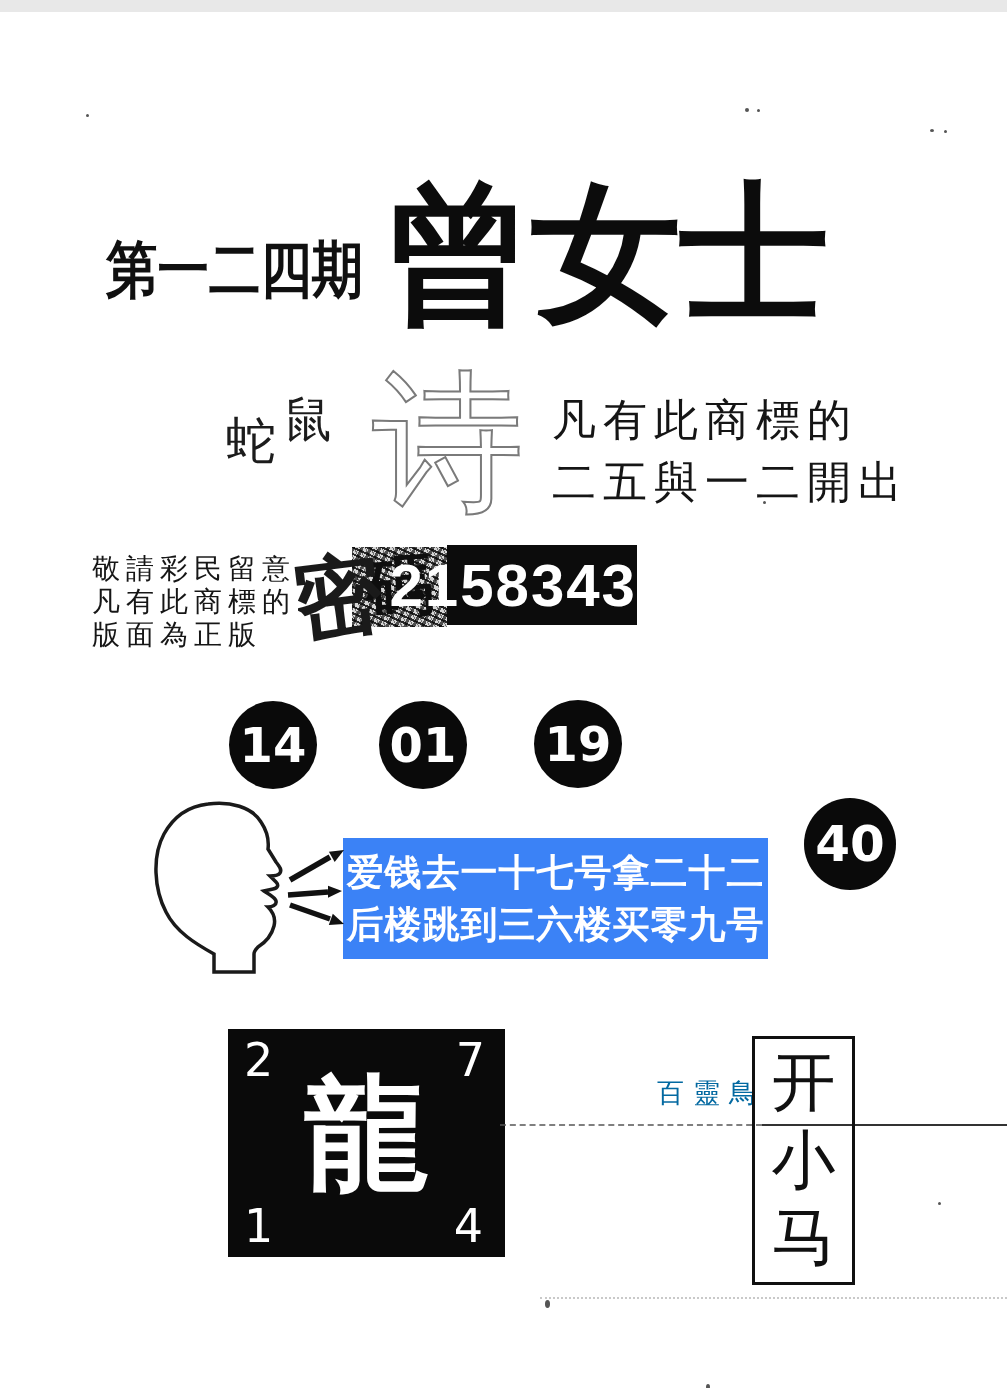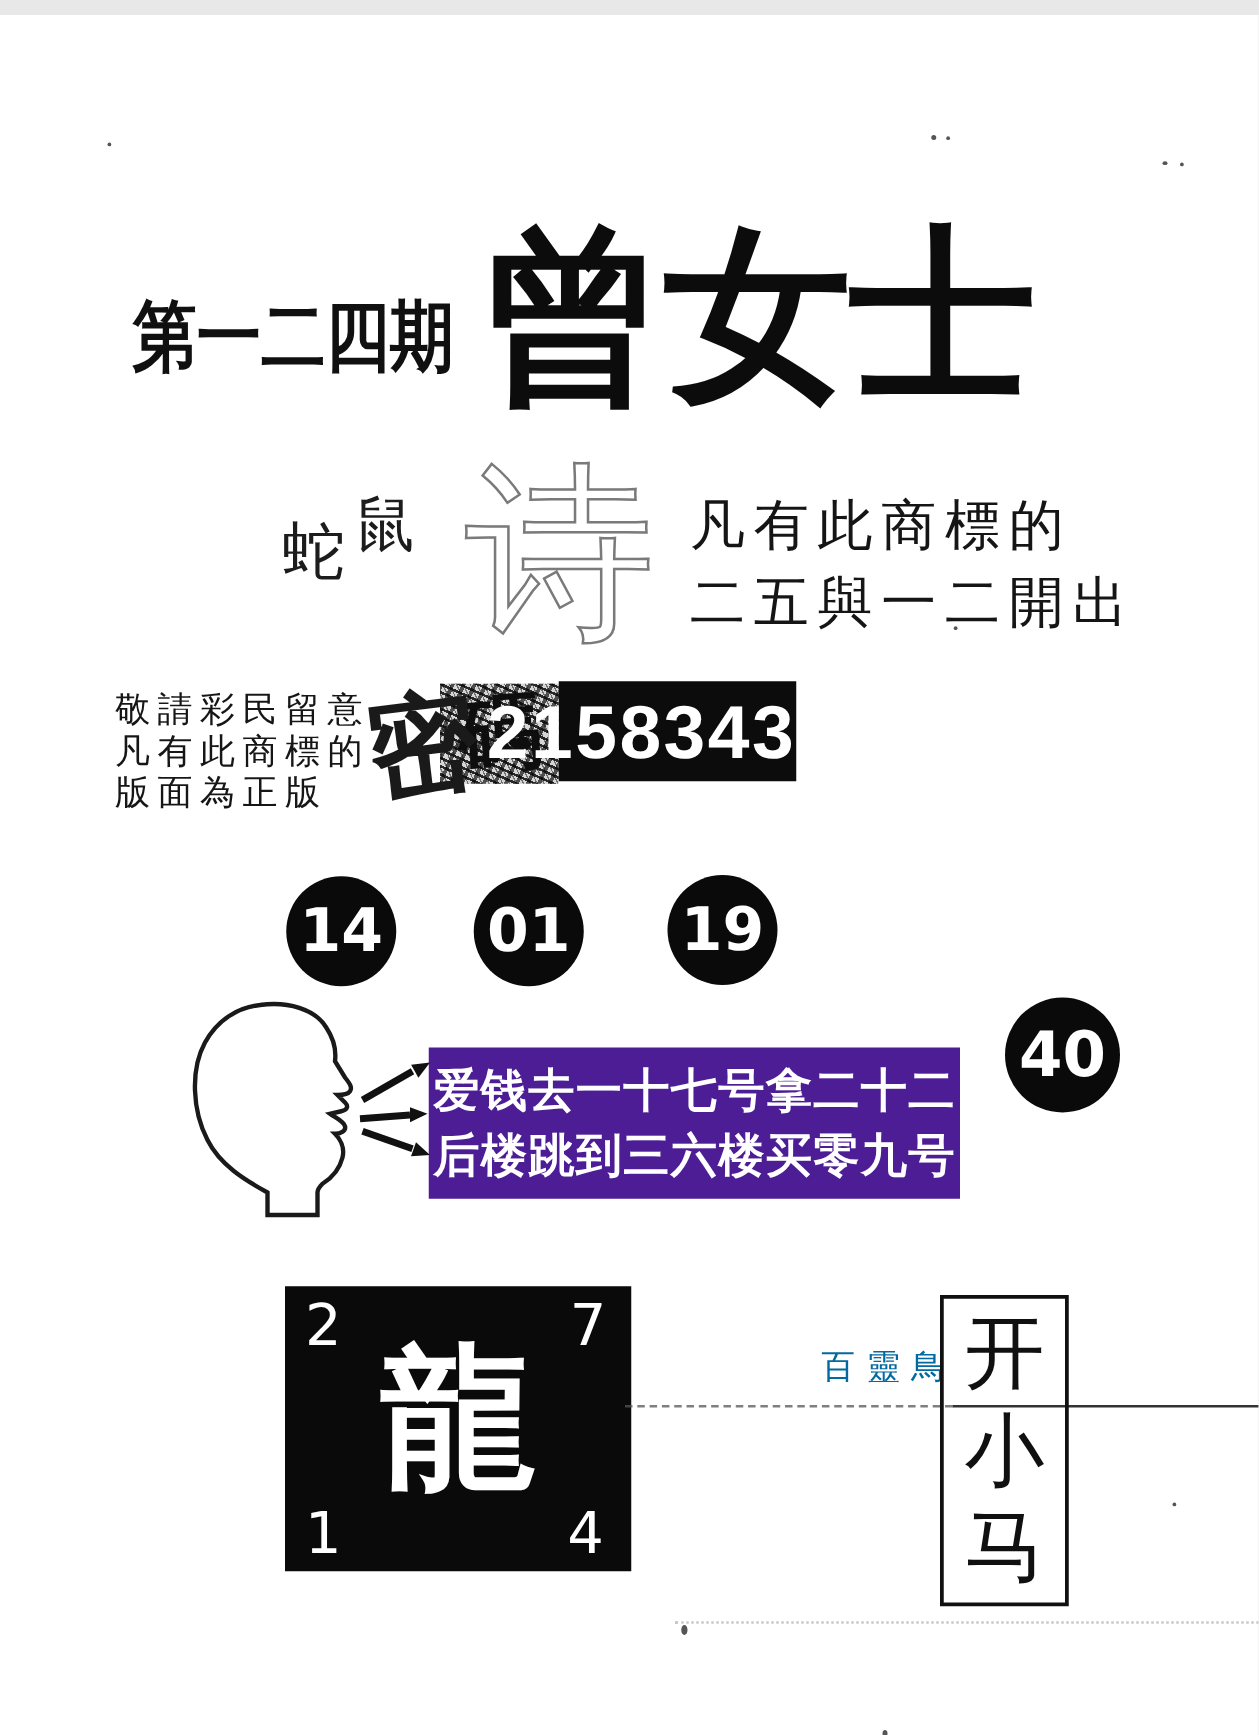--- a/index.html
+++ b/index.html
@@ -79,21 +79,21 @@
   .b16{left:229px;top:689px;}
   .b01{left:379px;top:689px;}
   .b19{left:534px;top:688px;}
   .b03{left:809px;top:681px;}
   .b40{left:804px;top:786px;}
   .b33{left:806px;top:894px;}
   
   .head-svg{position:absolute;left:118px;top:782px;z-index:1;}
   .tip-box{
     position:absolute;left:343px;top:826px;width:425px;height:121px;
-    background:#4c1d95;color:#ffffff;
+    background:#3b82f6;color:#ffffff;
     display:flex;flex-direction:column;align-items:center;justify-content:center;
     font-family:"Liberation Sans", sans-serif;
     font-size:37px;font-weight:700;line-height:52px;letter-spacing:1px;
     white-space:nowrap;
   }
   
   .dragon-box{
     position:absolute;left:228px;top:1017px;width:277px;height:228px;
     background:#0a0a0a;color:#ffffff;
   }

